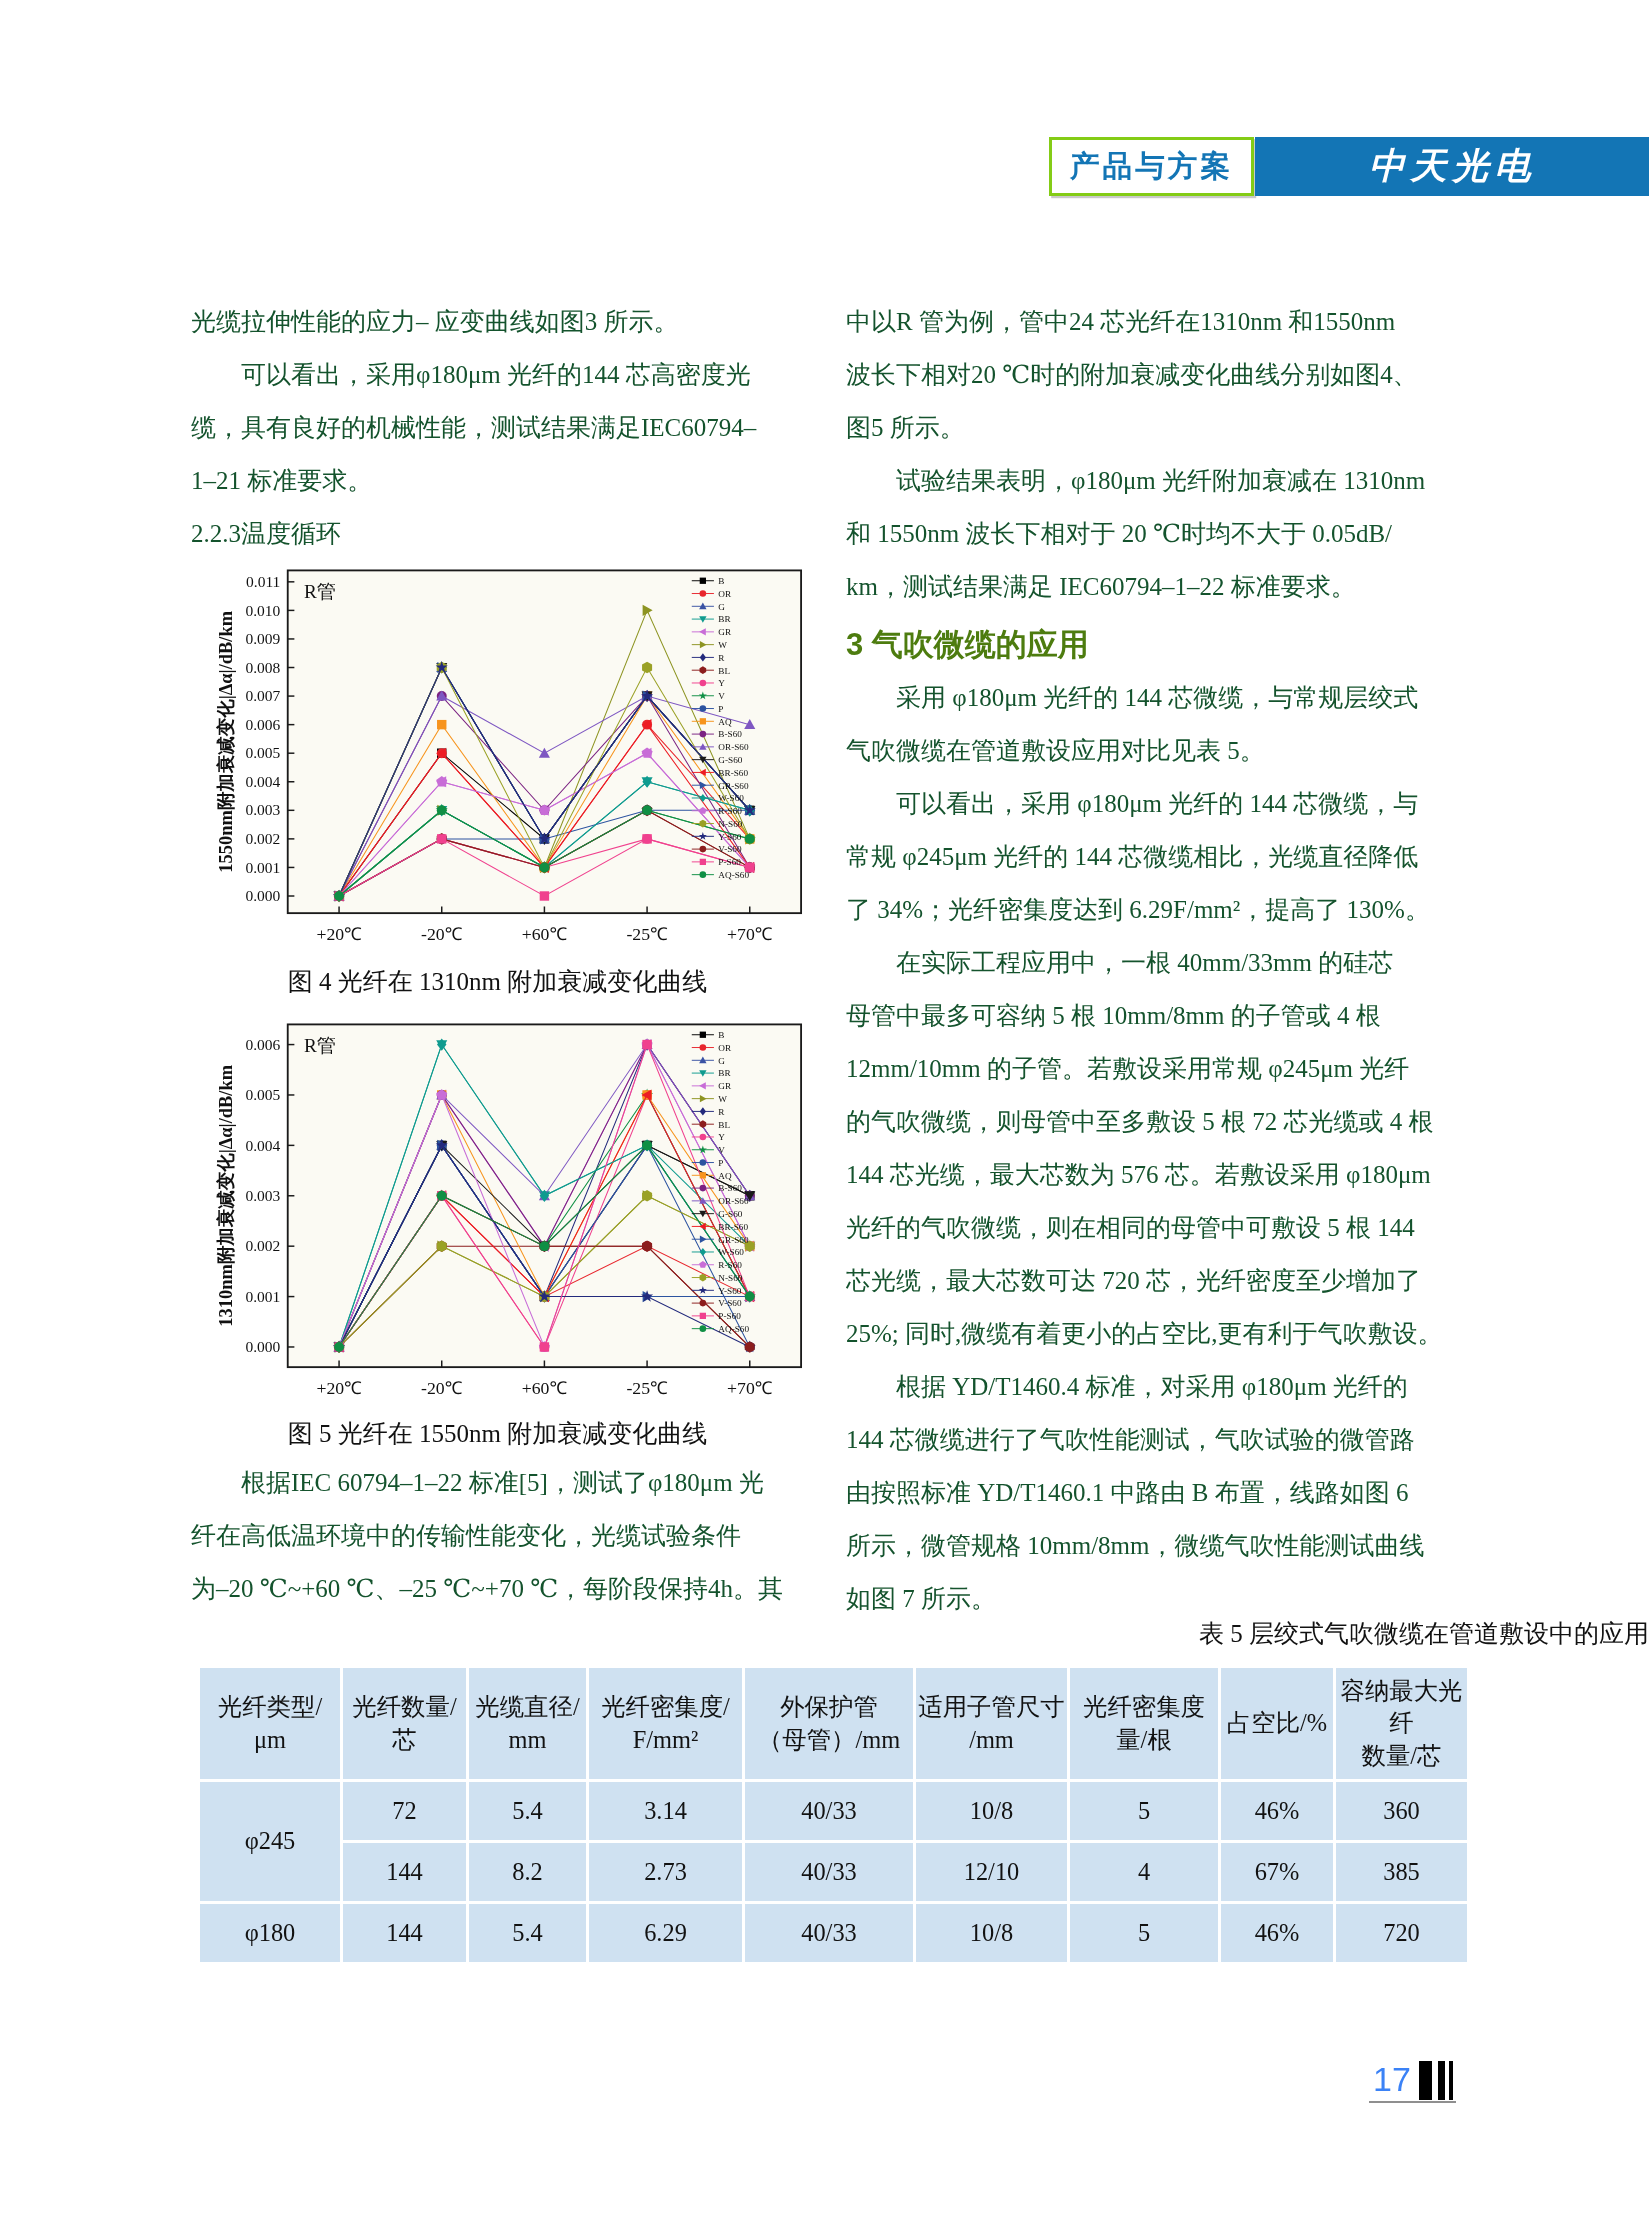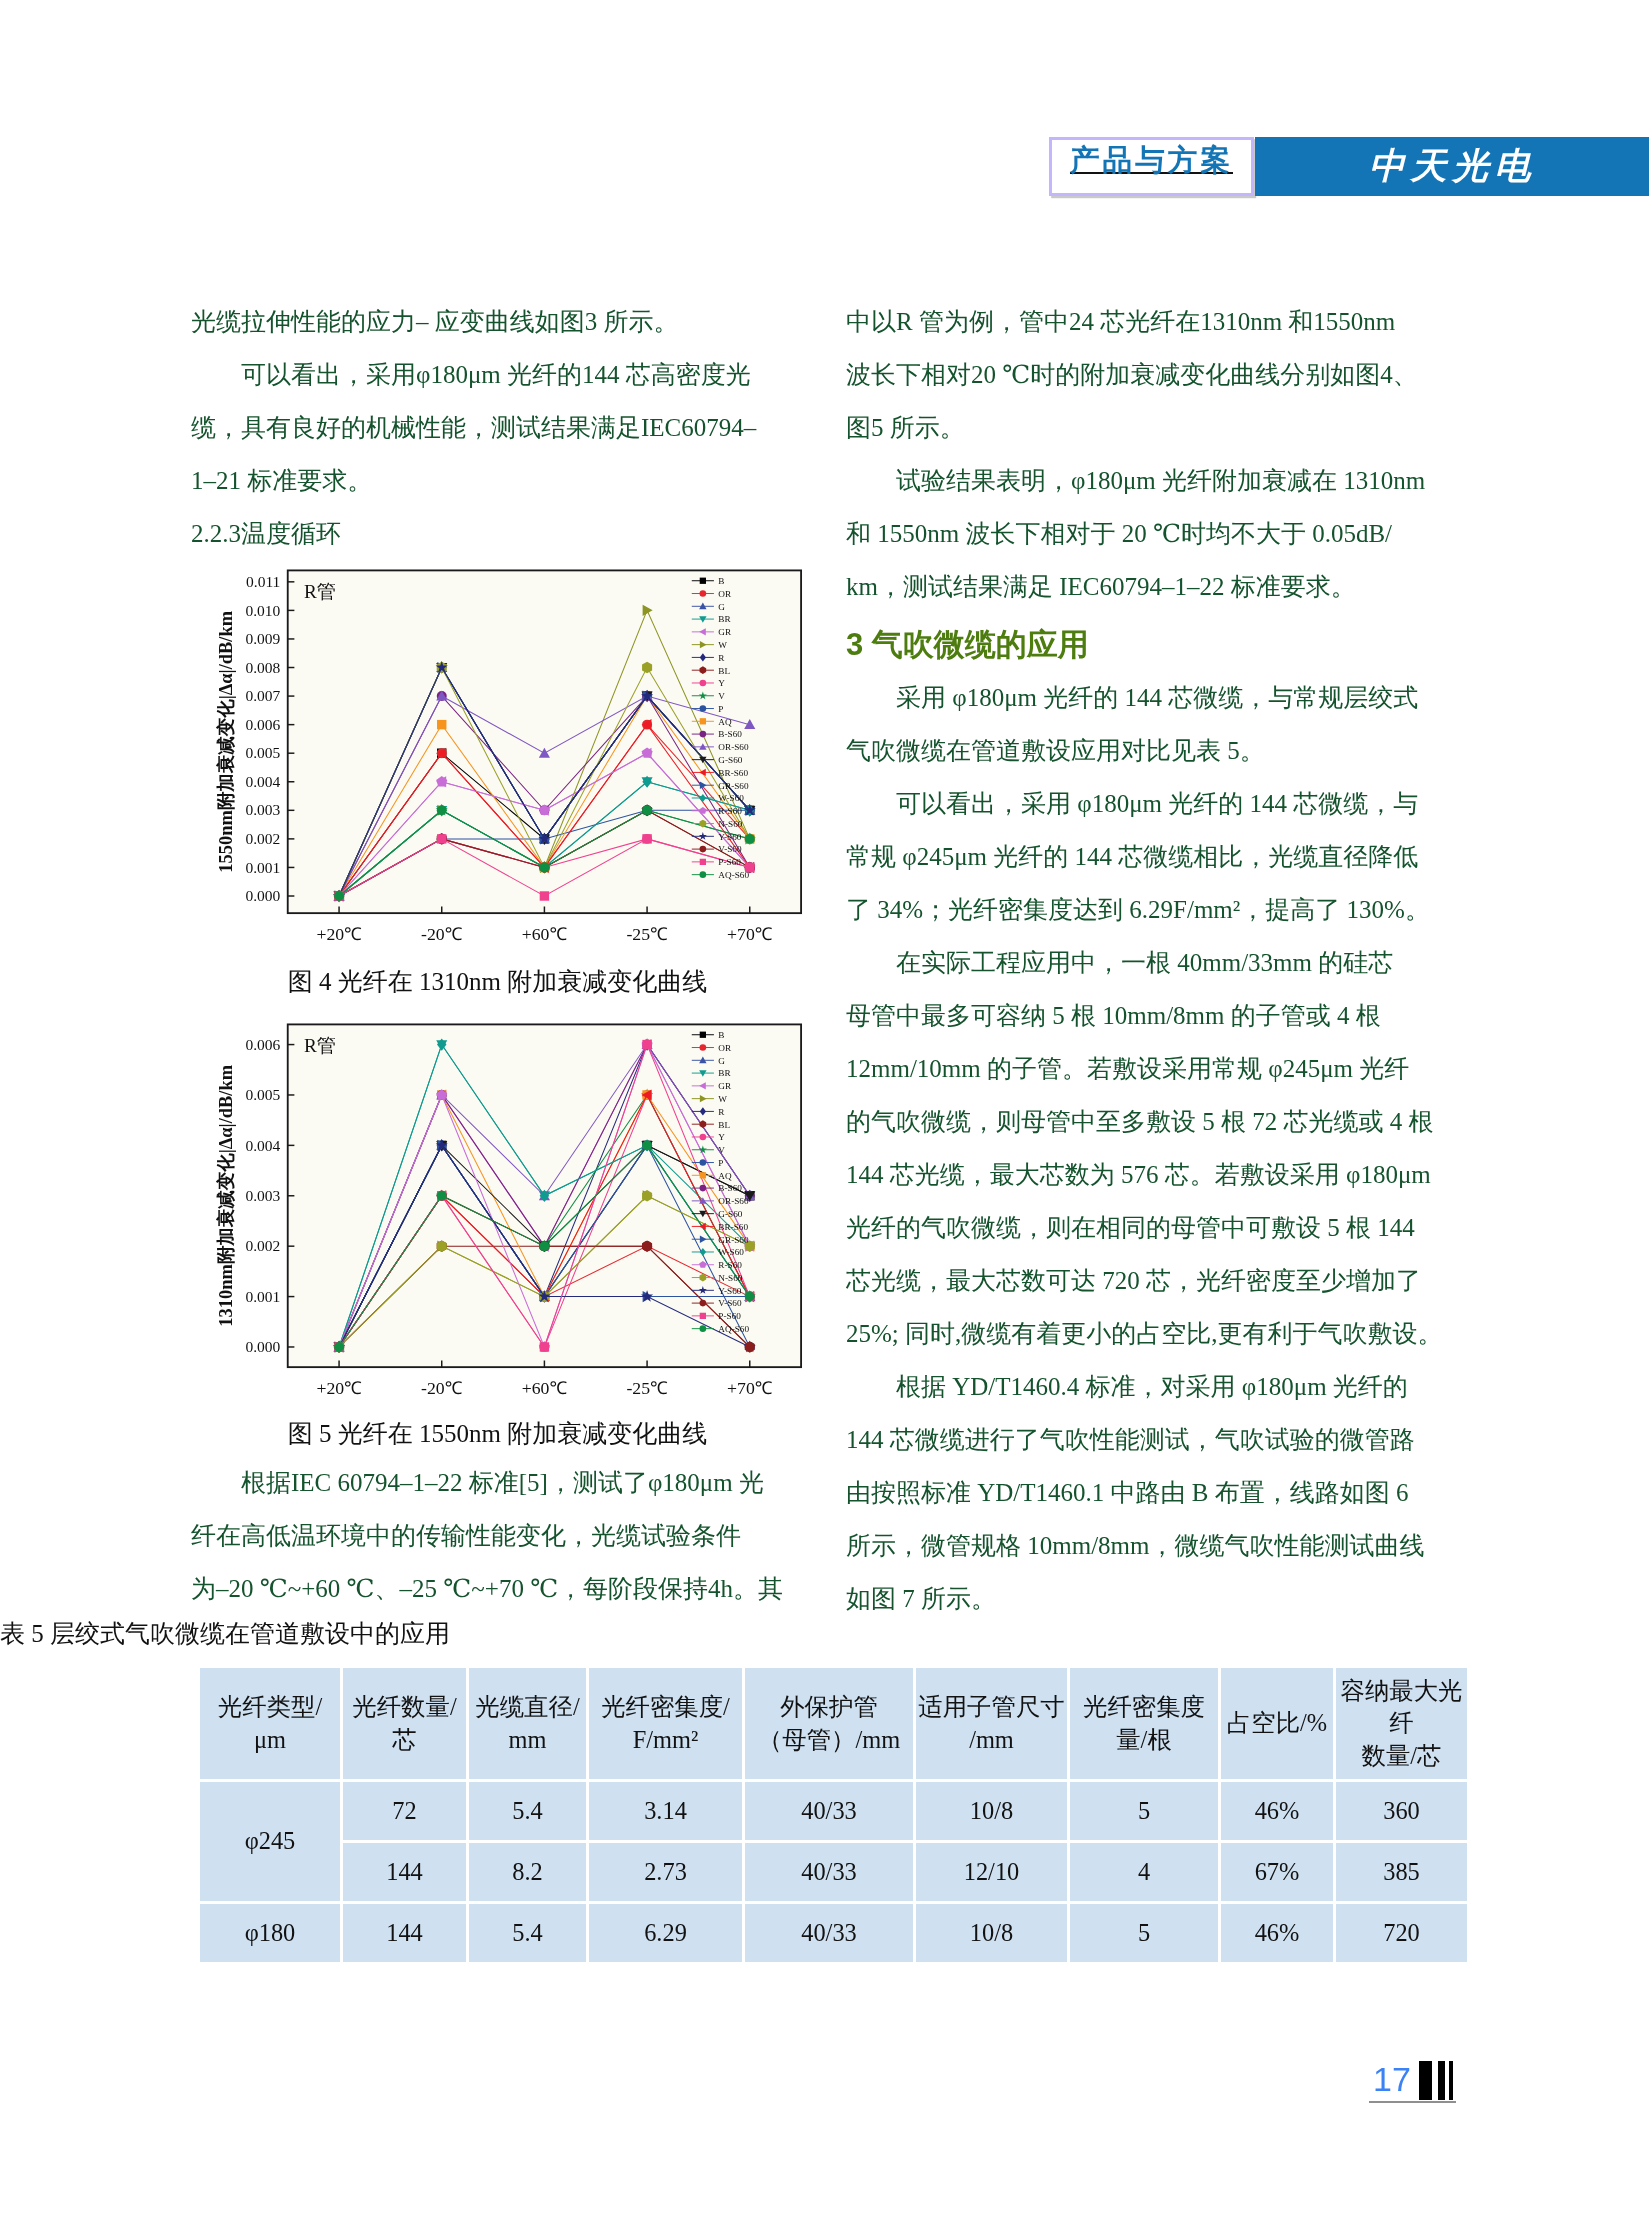--- a/index.html
+++ b/index.html
@@ -1,41 +1,41 @@
 <!DOCTYPE html>
 <html style="font-size:11.8px"><head>
 <meta charset="utf-8">
 <title>产品与方案</title>
 <style>
   html,body{margin:0;padding:0;background:#888;}
   .page{position:relative;width:1649px;height:2239px;background:#ffffff;overflow:hidden;
         font-family:"Liberation Serif","DejaVu Serif",serif;color:#121212;}
   
   .badge{position:absolute;left:1049px;top:137px;width:205px;height:59px;background:#fff;
-         border:3px solid #c4b5fd;box-sizing:border-box;display:flex;justify-content:center;
-         box-shadow:2.2px 2.2px 0 #c9c9c9;text-decoration:underline;}
+         border:3px solid #84cc16;box-sizing:border-box;display:flex;align-items:center;justify-content:center;
+         box-shadow:2.2px 2.2px 0 #c9c9c9;}
   .badge span{font-family:"Liberation Sans","DejaVu Sans",sans-serif;font-weight:bold;
               font-size:29.6px;color:#1375b5;letter-spacing:3px;}
   .brandbar{position:absolute;left:1255px;top:137px;width:395px;height:59px;background:#1375b5;
             display:flex;align-items:center;justify-content:center;}
   .brandbar span{font-family:"DejaVu Sans","Liberation Sans",sans-serif;font-weight:bold;font-style:italic;
                  font-size:36px;color:#ffffff;letter-spacing:5.9px;}
   
   .textblock{position:absolute;white-space:pre-line;font-size:25px;line-height:53px;color:#14532d;}
   .col-left{left:191px;width:621px;}
   .col-right{left:846px;width:627px;}
   .sec-heading{position:absolute;left:846px;top:618px;width:627px;height:53px;line-height:53px;
                font-family:"Liberation Sans","DejaVu Sans",sans-serif;
                font-weight:bold;font-size:31px;color:#4d7c0f;}
   .caption{position:absolute;left:180px;width:635px;text-align:center;font-size:25px;line-height:38px;}
   
   .chartbox{position:absolute;width:602px;height:399px;}
   .chartbox svg{display:block;}
   
-  .tabletitle{position:absolute;left:0;top:1615px;width:1649px;text-align:left;font-size:25px;line-height:38px;}
+  .tabletitle{position:absolute;left:0;top:1615px;width:1649px;text-align:right;font-size:25px;line-height:38px;}
   table.cmp{position:absolute;left:197px;top:1665px;width:1272px;border-collapse:collapse;table-layout:fixed;}
   table.cmp th,table.cmp td{background:#cfe1f1;border:3px solid #ffffff;text-align:center;vertical-align:middle;
         font-weight:normal;font-size:24.4px;white-space:pre-line;line-height:32.5px;color:#121212;}
   table.cmp th{height:109px;}
   table.cmp td{height:56px;}
   
   .footline{position:absolute;left:1369px;top:2101px;width:87px;height:2.2px;background:#8f8f8f;}
   .pagenum{position:absolute;left:1373px;top:2060px;width:44px;height:38px;
            font-family:"Liberation Sans","DejaVu Sans",sans-serif;font-size:34px;line-height:38px;color:#3b82f6;}
   .bar{position:absolute;top:2061px;background:#000;height:39px;}

